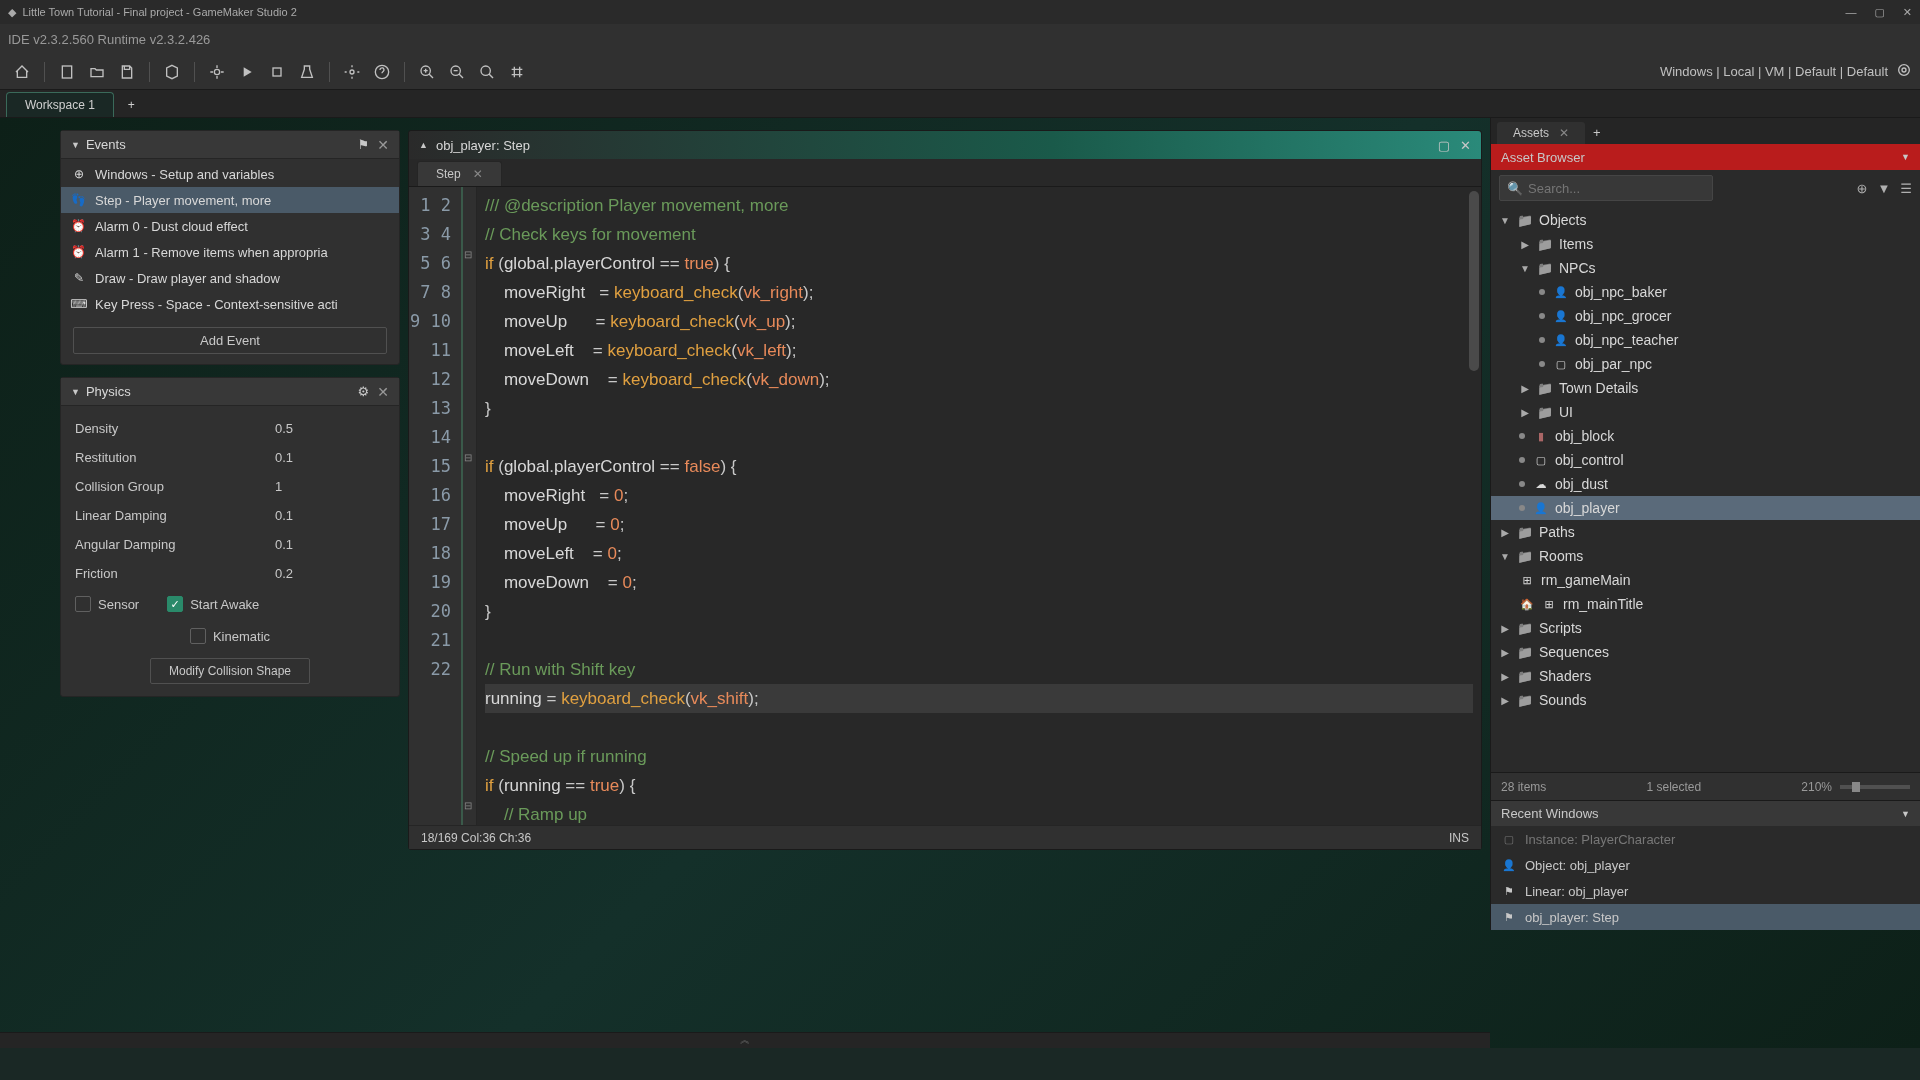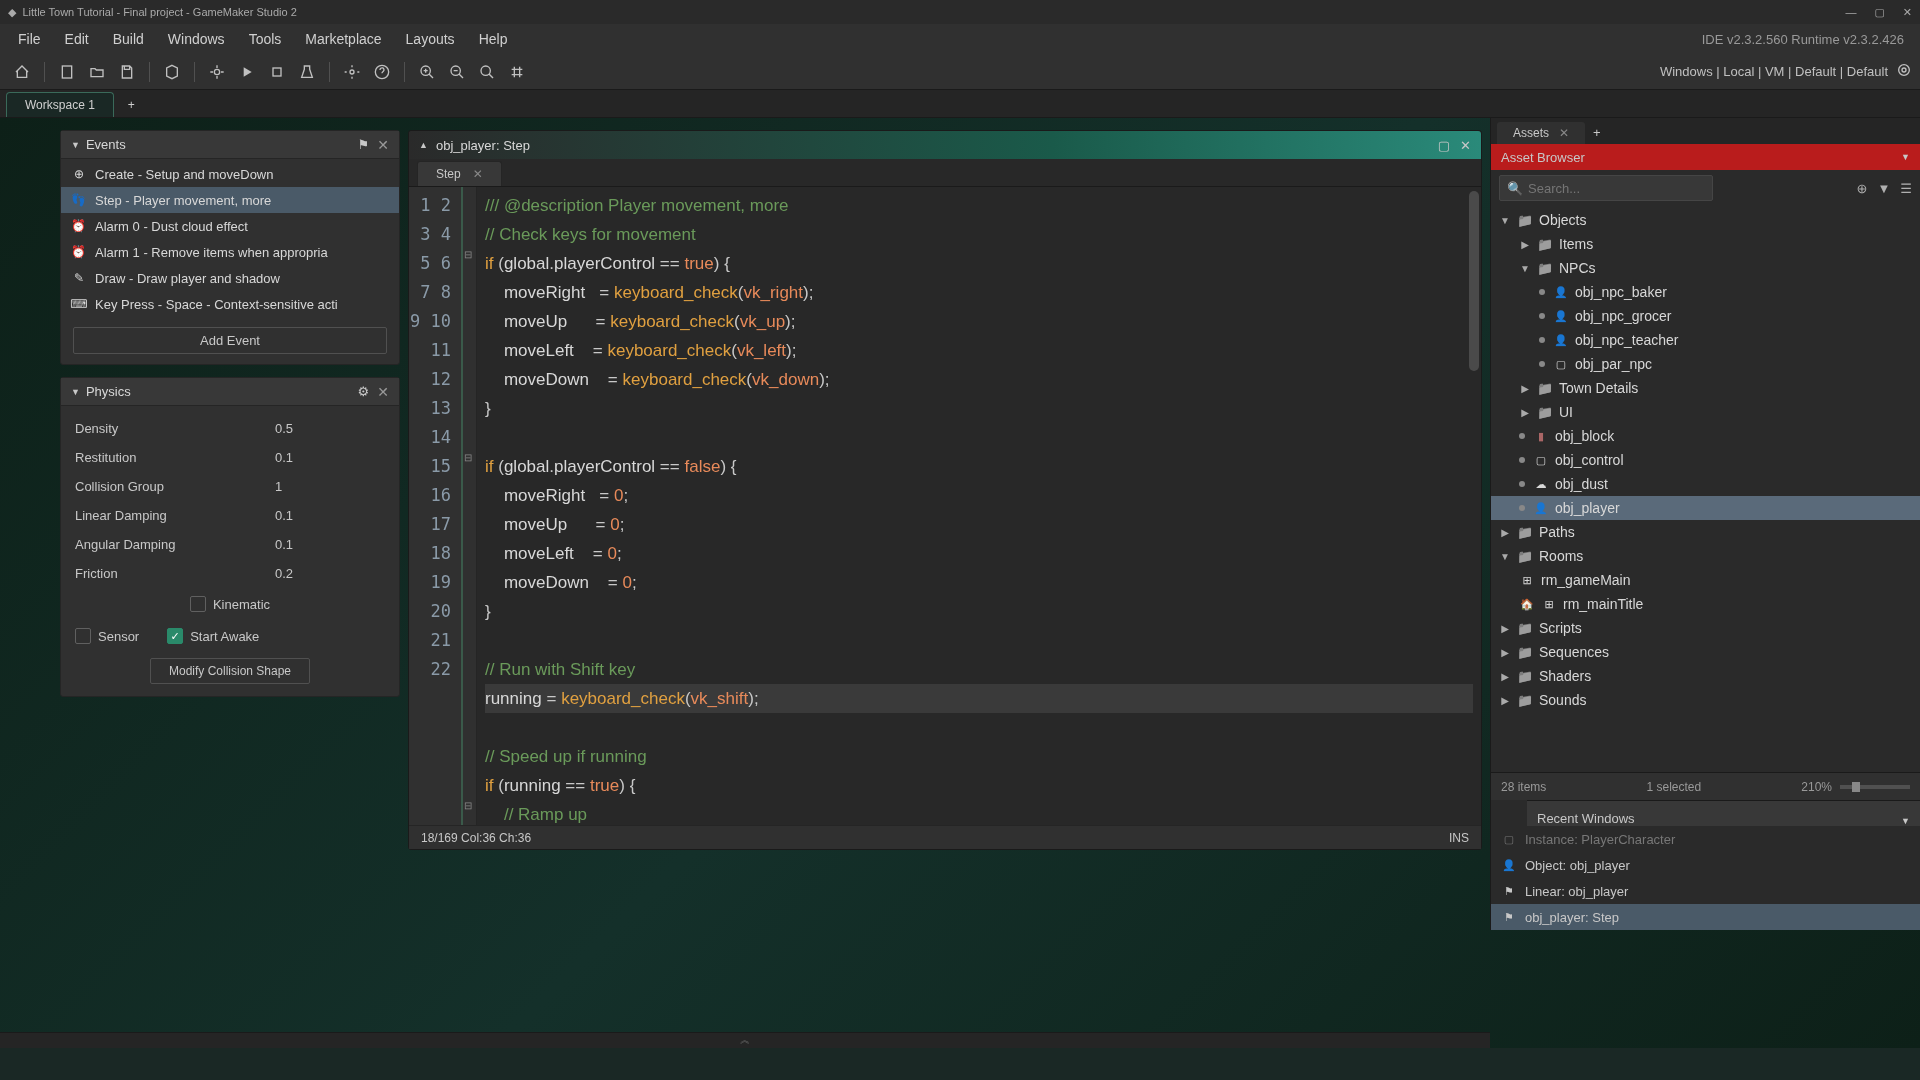--- a/index.html
+++ b/index.html
@@ -108,21 +108,21 @@
 .tree-icon { width: 16px; height: 16px; display: flex; align-items: center; justify-content: center; font-size: 11px; }
 .folder-icon::before { content: '📁'; filter: grayscale(1) brightness(0.7); font-size: 13px; }
 .indent-1 { padding-left: 28px; }
 .indent-2 { padding-left: 48px; }
 .dot { width: 6px; height: 6px; background: #888; border-radius: 50%; margin-right: 2px; }
 
 .tree-footer { height: 28px; display: flex; align-items: center; justify-content: space-between; padding: 11px 10px; background: #303030; font-size: 12px; color: #999; border-top: 1px solid #1a1a1a; }
 .zoom-slider { width: 70px; height: 4px; background: #505050; position: relative; }
 .zoom-thumb { position: absolute; left: 12px; top: -3px; width: 8px; height: 10px; background: #888; }
 
-.recent-header { height: 26px; background: #383838; display: flex; align-items: flex-end; padding: 0 10px; justify-content: space-between; font-size: 13px; border-top: 1px solid #1a1a1a; margin-left: 36px; }
+.recent-header { height: 26px; background: #383838; display: flex; align-items: center; padding: 0 10px; justify-content: space-between; font-size: 13px; border-top: 1px solid #1a1a1a; }
 .recent-list { background: #2a2a2a; }
 .recent-item { display: flex; align-items: center; gap: 8px; padding: 5px 10px; font-size: 13px; cursor: pointer; }
 .recent-item.trunc { color: #777; }
 .recent-item.active { background: #4a5a68; }
 
 .bottom-handle { position: absolute; bottom: 0; left: 0; right: 430px; height: 16px; background: #252525; text-align: center; color: #666; font-size: 10px; line-height: 14px; border-top: 1px solid #1a1a1a; cursor: ns-resize; }
 
 
 svg { width: 16px; height: 16px; }
 </style>
@@ -135,30 +135,20 @@
     <span>Little Town Tutorial - Final project - GameMaker Studio 2</span>
   </div>
   <div class="window-controls">
     <span>—</span>
     <span>▢</span>
     <span>✕</span>
   </div>
 </div>
 
 <div class="menubar">
-  <div class="menubar-left">
-    <div class="menu-item">File</div>
-    <div class="menu-item">Edit</div>
-    <div class="menu-item">Build</div>
-    <div class="menu-item">Windows</div>
-    <div class="menu-item">Tools</div>
-    <div class="menu-item">Marketplace</div>
-    <div class="menu-item">Layouts</div>
-    <div class="menu-item">Help</div>
-  </div>
   <div class="version-info">IDE v2.3.2.560   Runtime v2.3.2.426</div>
 </div>
 
 <div class="toolbar">
   <div class="toolbar-left">
     <div class="tool-btn">
         <svg viewBox="0 0 24 24" fill="none" stroke="currentColor" stroke-width="2">
           <path d="M3 12l9-9 9 9M5 10v10h14V10"></path>
         </svg>
       </div>
@@ -268,21 +258,21 @@
           <span class="panel-title">Events</span>
         </div>
         <div class="panel-header-right">
           <span>⚑</span>
           <span class="panel-close">✕</span>
         </div>
       </div>
       <div class="events-list">
         <div class="event-item">
             <span class="event-icon">⊕</span>
-            <span>Create - Setup and moveDown</span>
+            <span>Windows - Setup and variables</span>
           </div>
         <div class="event-item active">
             <span class="event-icon">👣</span>
             <span>Step - Player movement, more</span>
           </div>
         <div class="event-item">
             <span class="event-icon">⏰</span>
             <span>Alarm 0 - Dust cloud effect</span>
           </div>
         <div class="event-item">
@@ -330,34 +320,34 @@
             <span class="prop-val">0.1</span>
           </div>
         <div class="prop-row">
             <span class="prop-label">Angular Damping</span>
             <span class="prop-val">0.1</span>
           </div>
         <div class="prop-row">
             <span class="prop-label">Friction</span>
             <span class="prop-val">0.2</span>
           </div>
-        <div class="check-row" style="justify-content:center">
-          <div class="check-item">
-              <div class="checkbox"></div>
-              <span>Kinematic</span>
-            </div>
-        </div>
         <div class="check-row">
           <div class="check-item">
               <div class="checkbox"></div>
               <span>Sensor</span>
             </div>
           <div class="check-item">
               <div class="checkbox checked"></div>
               <span>Start Awake</span>
+            </div>
+        </div>
+        <div class="check-row" style="justify-content:center">
+          <div class="check-item">
+              <div class="checkbox"></div>
+              <span>Kinematic</span>
             </div>
         </div>
         <div class="modify-btn">Modify Collision Shape</div>
       </div>
     </div>
 
   </div>
 
   <div class="main-center">
     <div class="code-panel">

